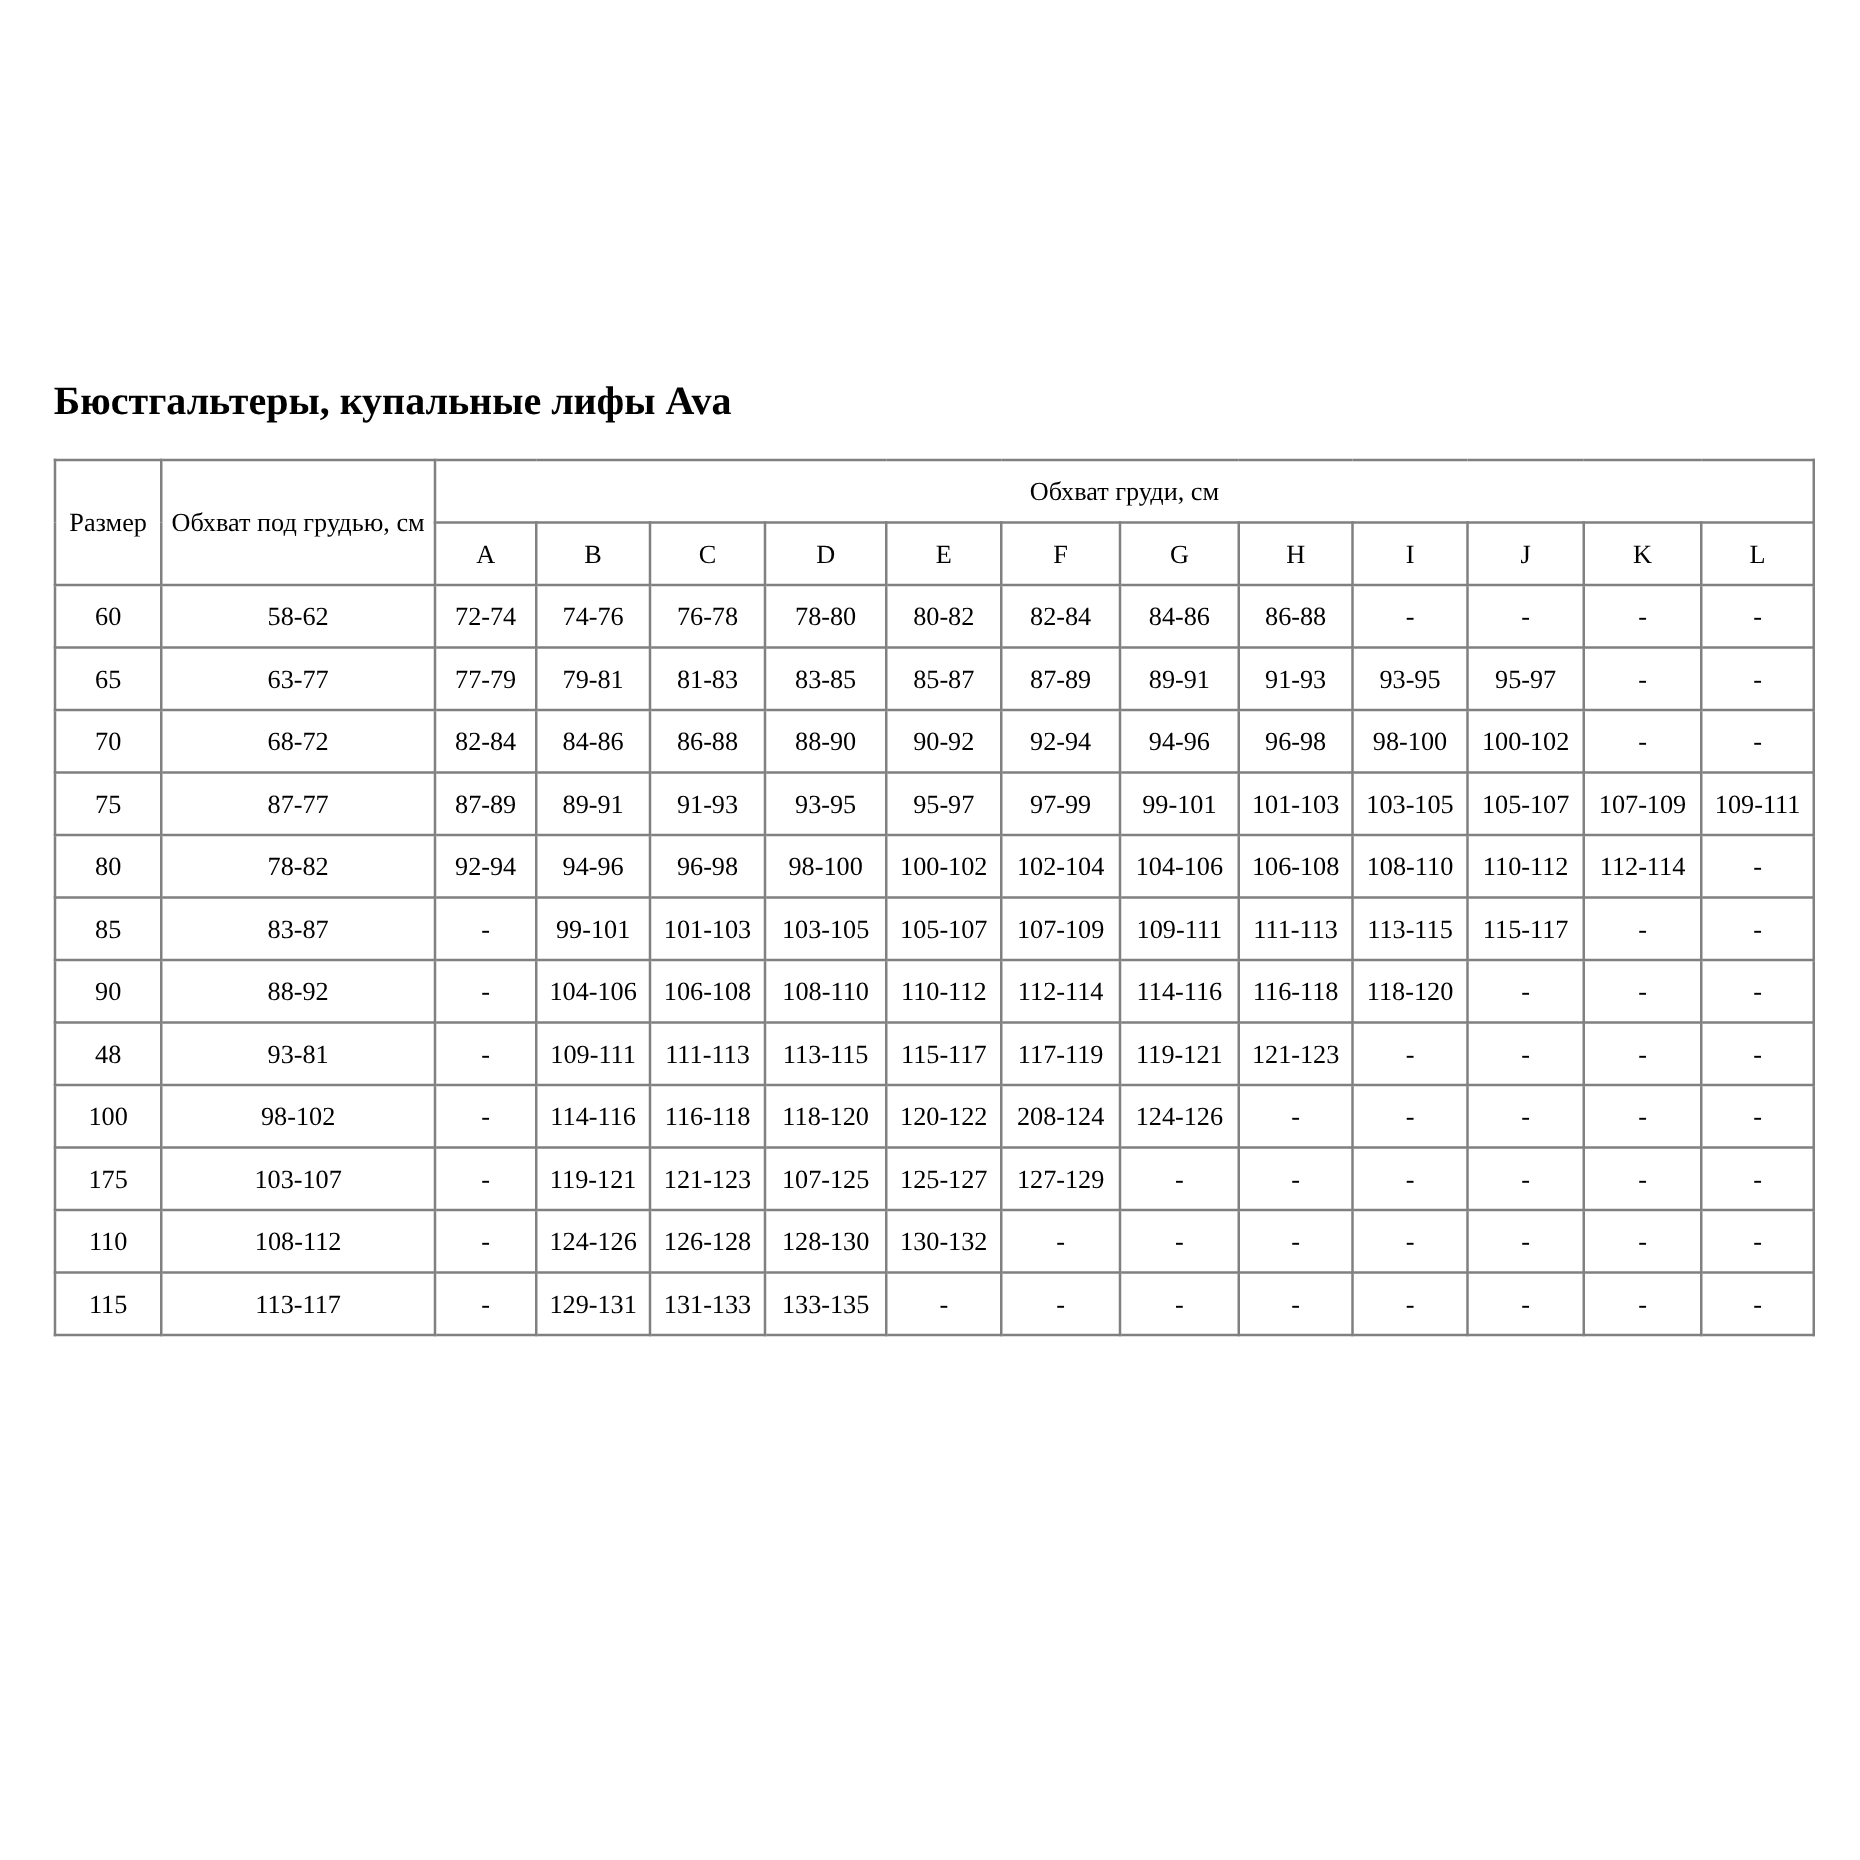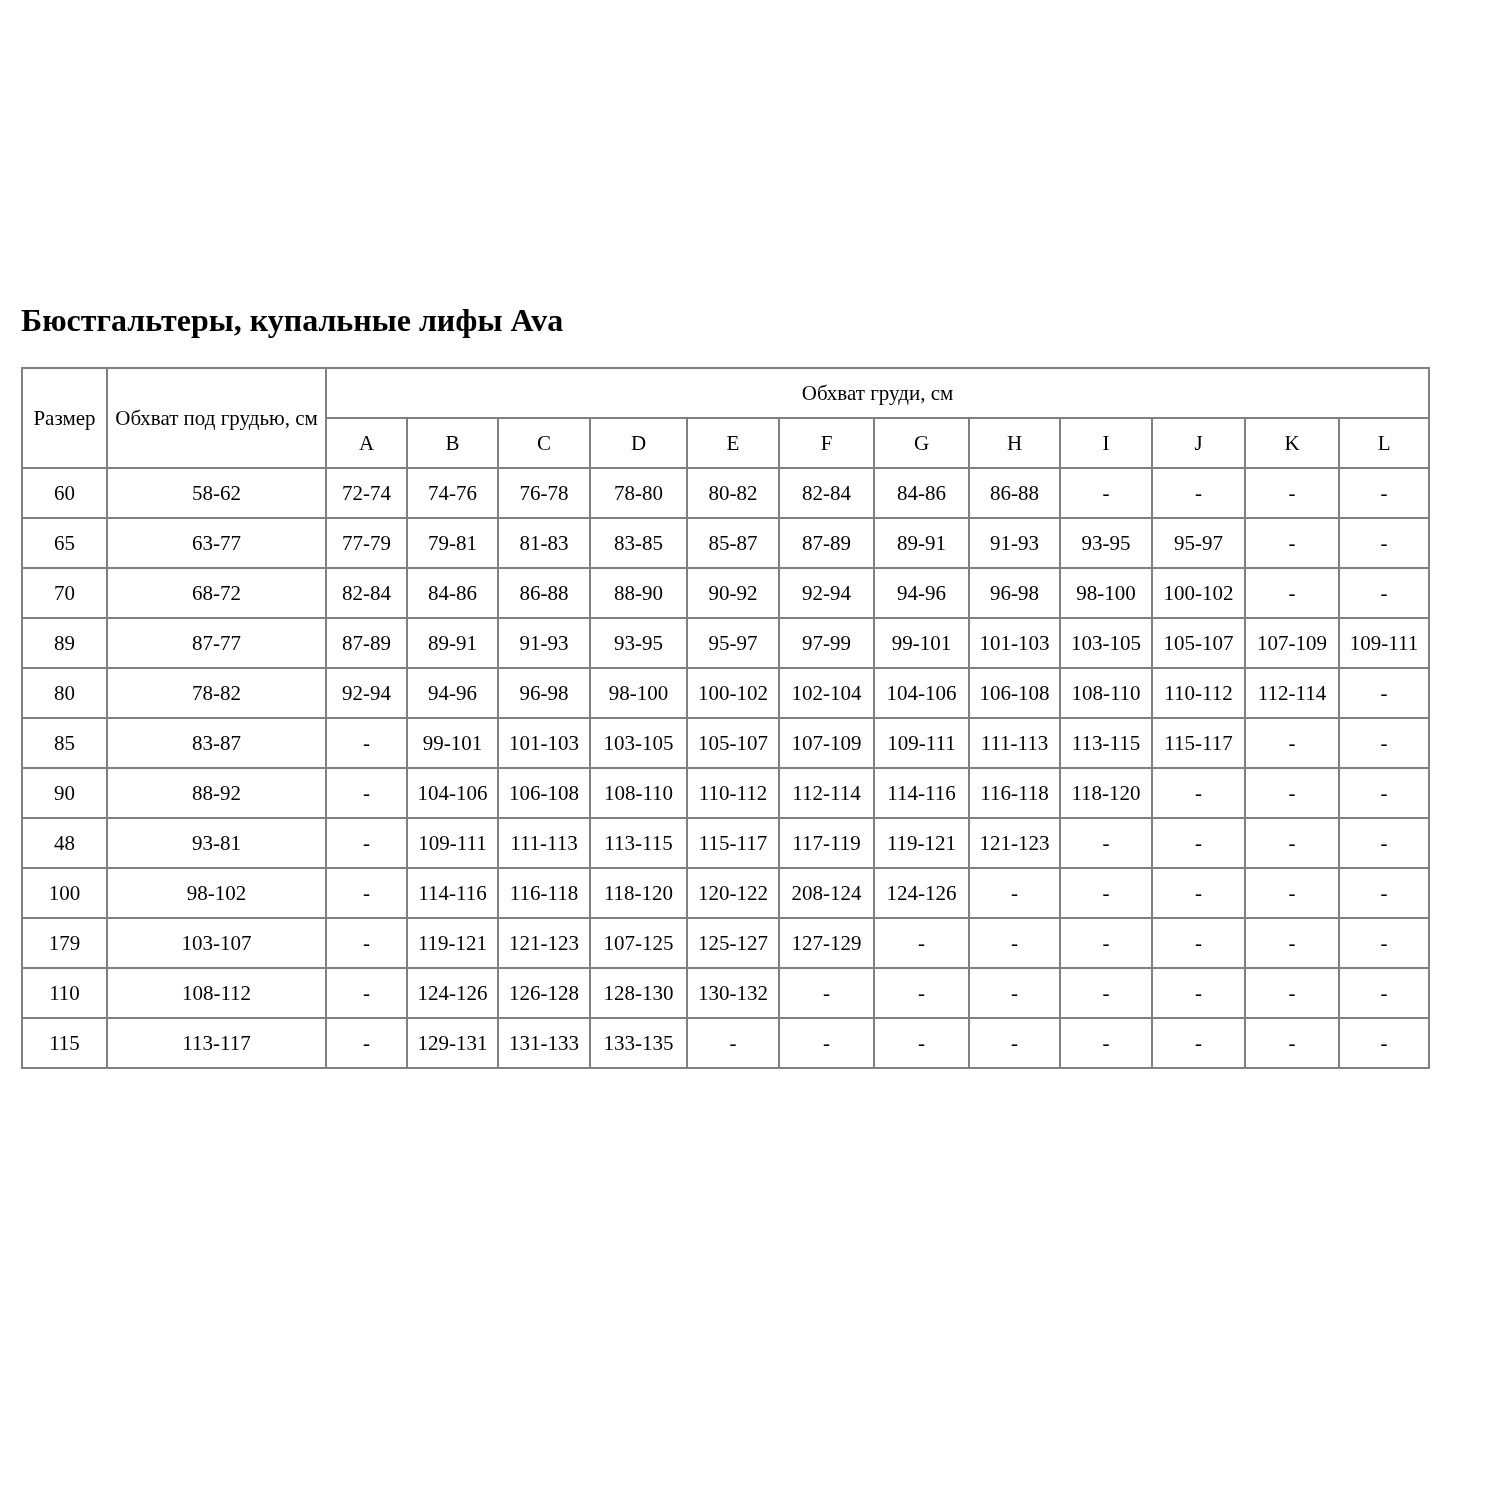--- a/index.html
+++ b/index.html
@@ -9,21 +9,21 @@
   }
   body {
     width: 1488px;
     height: 1488px;
     position: relative;
     font-family: "Liberation Serif", serif;
     color: #000000;
     overflow: hidden;
   }
   .page {
-    padding: 304px 38px 0 21px;
+    padding: 304px 38px 0 43px;
     border-radius: 21px;
   }
   .doc-title {
     margin: 0 0 31px 0;
     font-size: 32px;
     line-height: 32px;
     font-weight: bold;
     font-family: "Liberation Serif", serif;
   }
   table.size-table {
@@ -132,21 +132,21 @@
           <td>90-92</td>
           <td>92-94</td>
           <td>94-96</td>
           <td>96-98</td>
           <td>98-100</td>
           <td>100-102</td>
           <td>-</td>
           <td>-</td>
         </tr>
         <tr>
-          <td>89</td>
+          <td>75</td>
           <td>87-77</td>
           <td>87-89</td>
           <td>89-91</td>
           <td>91-93</td>
           <td>93-95</td>
           <td>95-97</td>
           <td>97-99</td>
           <td>99-101</td>
           <td>101-103</td>
           <td>103-105</td>
@@ -228,21 +228,21 @@
           <td>120-122</td>
           <td>208-124</td>
           <td>124-126</td>
           <td>-</td>
           <td>-</td>
           <td>-</td>
           <td>-</td>
           <td>-</td>
         </tr>
         <tr>
-          <td>179</td>
+          <td>175</td>
           <td>103-107</td>
           <td>-</td>
           <td>119-121</td>
           <td>121-123</td>
           <td>107-125</td>
           <td>125-127</td>
           <td>127-129</td>
           <td>-</td>
           <td>-</td>
           <td>-</td>

